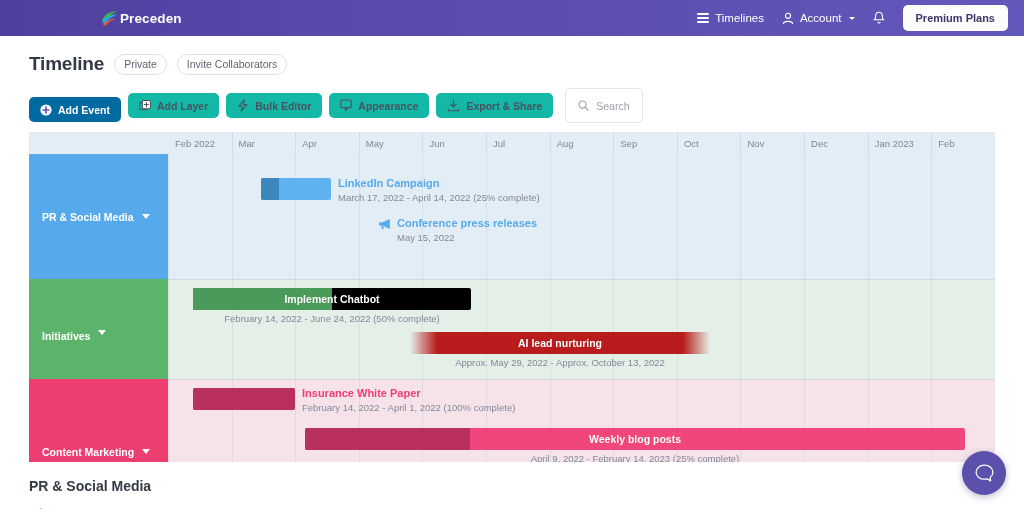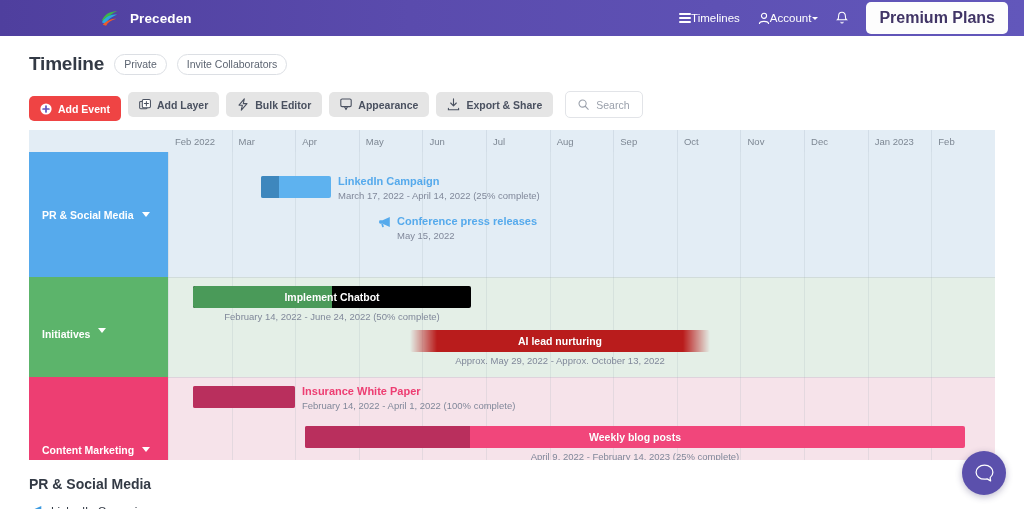--- a/index.html
+++ b/index.html
@@ -13,46 +13,46 @@
 
   
   .navbar {
     position: relative;
     height: 36px;
     background: linear-gradient(90deg, #4f3f9e 0%, #5a4bad 40%, #6257bb 100%);
     display: flex;
     align-items: center;
   }
   .brand {
-    display: flex; align-items: center; gap: 12px;
+    display: flex; align-items: center; gap: 2px;
     margin-left: 101px;
   }
   .brand-mark { width: 17px; height: 16px; display: block; }
   .brand-text {
     color: #ffffff; font-size: 13.5px; font-weight: bold; letter-spacing: .1px;
   }
   .nav-right {
     margin-left: auto; display: flex; align-items: center; gap: 18px;
     margin-right: 16px;
   }
   .nav-link {
-    display: flex; align-items: center; 
+    display: flex; align-items: center; gap: 6px;
     color: #ffffff; font-size: 11.5px; cursor: pointer; white-space: nowrap; justify-content: center;
   }
   .hamburger { display: inline-flex; flex-direction: column; gap: 2.5px; width: 12px; }
   .hamburger i { display:block; height: 1.6px; background: #fff; border-radius: 1px; }
   .user-icon { width: 12px; height: 13px; }
   .caret {
     width: 0; height: 0; border-left: 3.2px solid transparent;
     border-right: 3.2px solid transparent; border-top: 3.8px solid #fff;
     margin-left: 1px;
   }
   .bell { width: 12px; height: 14px; cursor: pointer; }
   .premium-btn {
-    background: #fdfdfd; color: #413566; font-size: 16px; font-weight: bold;
+    background: #fdfdfd; color: #413566; font-size: 11px; font-weight: bold;
     padding: 7px 13px; border-radius: 5px; cursor: pointer; white-space: nowrap;
   }
 
   
   .page-head {
     display: flex; align-items: center; gap: 10px;
     padding: 17px 0 0 29px;
   }
   .page-title { font-size: 19px; font-weight: bold; color: #333a45; letter-spacing: -.2px; }
   .pill {
@@ -63,27 +63,27 @@
 
   
   .toolbar {
     display: flex; align-items: center; gap: 7px;
     padding: 13px 0 0 29px;
   }
   .tb-btn {
     display: flex; align-items: center; gap: 6px;
     height: 25px; padding: 0 11px;
     border-radius: 5px; font-size: 10.5px; font-weight: bold;
-    color: #4a5160; background: #e5e5e5; cursor: pointer; white-space: nowrap;
-  }
-  .tb-btn.primary { background: #ef4444; color: #ffffff; margin-top: 8px; }
+    color: #4a5160; background: #14b8a6; cursor: pointer; white-space: nowrap;
+  }
+  .tb-btn.primary { background: #0369a1; color: #ffffff; margin-top: 8px; }
   .tb-btn svg { display: block; }
   .tb-search {
     display: flex; align-items: center; gap: 7px;
-    height: 27px; padding: 0 12px; margin-left: 5px;
+    height: 35px; padding: 0 12px; margin-left: 5px;
     border: 1px solid #e2e4e8; border-radius: 5px;
     font-size: 10.5px; color: #9aa0ab; background: #fff; cursor: text;
   }
 
   
   .timeline {
     position: relative;
     margin: 9px 29px 0 29px;
     width: 966px;
     height: 330px;

